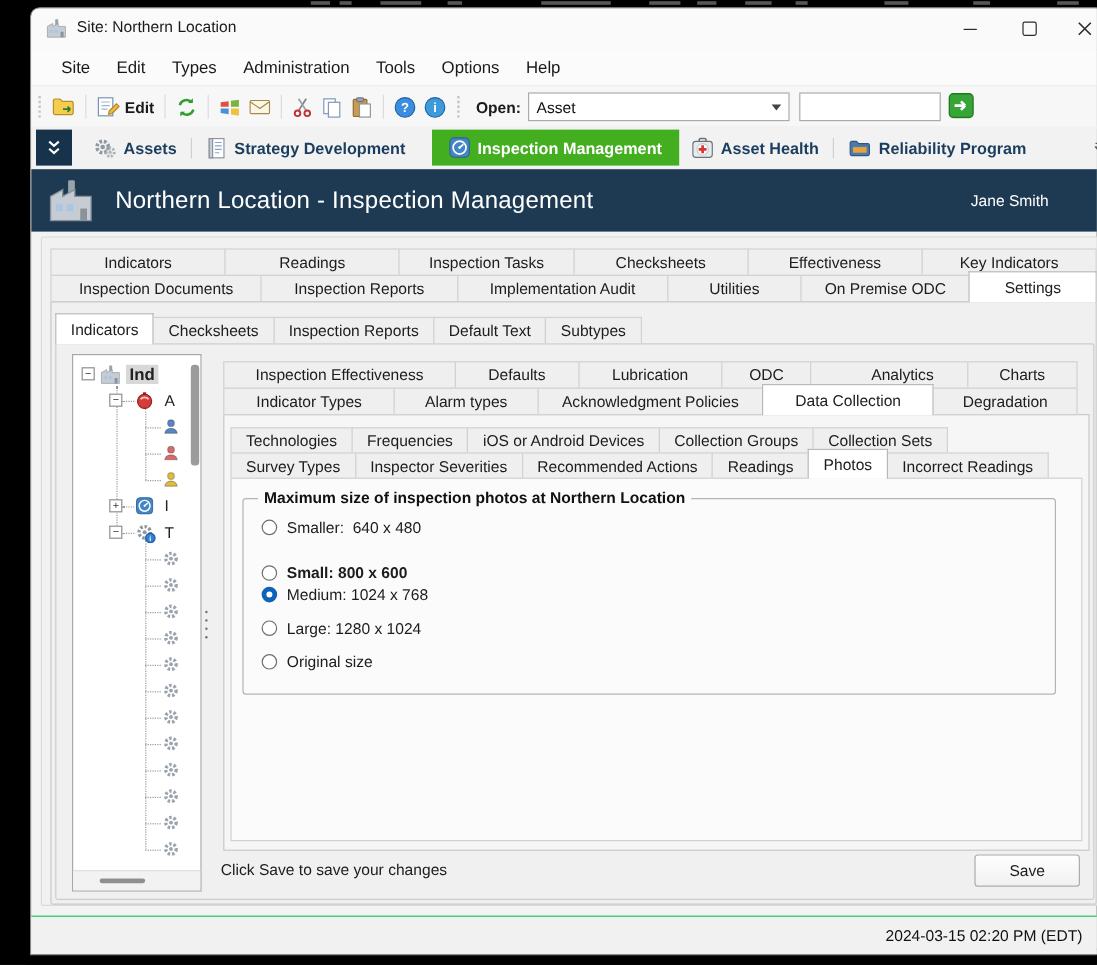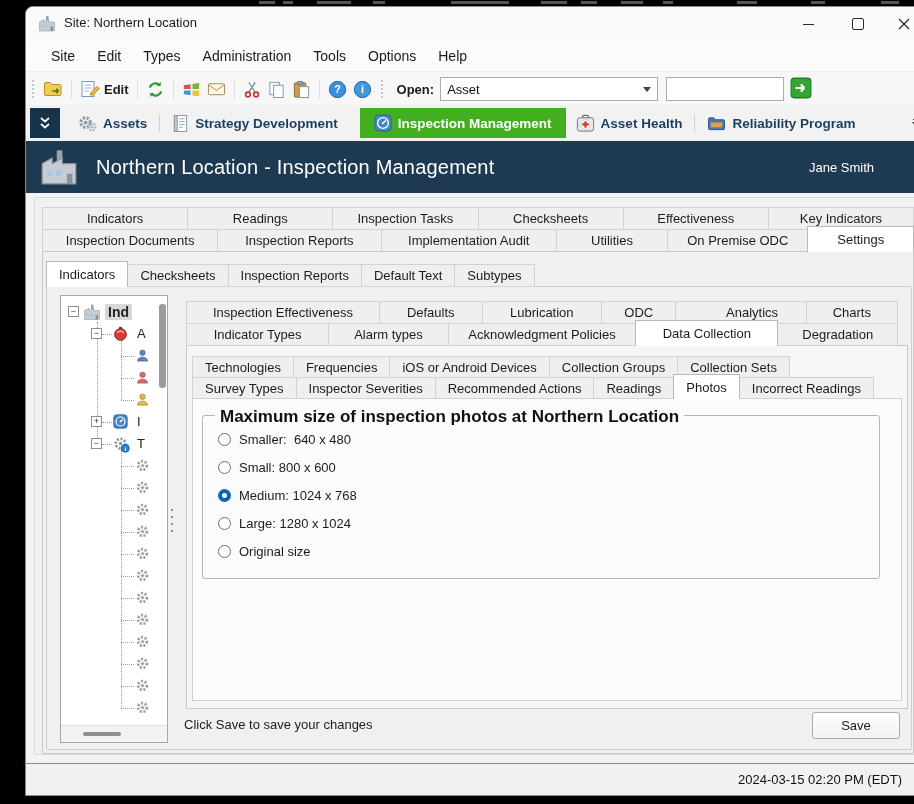--- a/index.html
+++ b/index.html
@@ -79,21 +79,21 @@
   .splitter i{width:2px;height:2px;background:#6f6f6f;border-radius:50%;}
   
   .l3rowA{left:160px;top:108px;width:712px;height:23px;}
   .l3rowB{left:160px;top:130px;width:712px;height:23px;z-index:3;}
   .page3{position:absolute;left:160px;top:152px;width:722px;height:364px;border:1px solid #c9c9c9;background:#f6f6f6;box-sizing:border-box;}
   .l4rowC{left:166px;top:163px;height:22px;}
   .l4rowD{left:166px;top:184px;height:22px;z-index:3;}
   .page4{position:absolute;left:166px;top:205px;width:710px;height:303px;border:1px solid #d0d0d0;background:#fbfbfb;box-sizing:border-box;}
   
   .groupbox{position:absolute;left:176px;top:222px;width:676px;height:162px;border:1px solid #b5b5b5;border-radius:3px;}
-  .gtitle{position:absolute;left:12px;top:-9px;background:#fbfbfb;padding:0 5px;font-size:17px;font-weight:bold;color:#111;white-space:nowrap;}
+  .gtitle{position:absolute;left:12px;top:-9px;background:#fbfbfb;padding:0 5px;font-size:13px;font-weight:bold;color:#111;white-space:nowrap;}
   .radio-row{position:absolute;left:15px;display:flex;align-items:center;height:18px;cursor:default;}
   .radio{width:13px;height:13px;border-radius:50%;box-sizing:border-box;border:1px solid #6e6e6e;background:#fff;flex:0 0 auto;}
   .radio.checked{border:4px solid #0e63b8;}
   .radio-lbl{margin-left:8px;font-size:13px;color:#1c1c1c;white-space:pre;}
   
   .footer-hint{position:absolute;left:158px;top:524px;font-size:13px;color:#1c1c1c;}
   .save-btn{position:absolute;left:786px;top:519px;width:88px;height:27px;background:linear-gradient(#fefefe,#f1f1f1);
             border:1px solid #adadad;border-radius:3px;font-size:13px;color:#1c1c1c;font-family:inherit;}
   
   .statusbar{position:absolute;left:0;top:756px;right:0;height:34px;background:#f1f1f1;border-top:1px solid #22c55e;}
@@ -599,21 +599,21 @@
           <div class="tab active">Photos</div>
           <div class="tab">Incorrect Readings</div>
         </div>
       <div class="page4"></div>
 
       <div class="groupbox">
         <span class="gtitle">Maximum size of inspection photos at Northern Location</span>
         <span id="radio-rows"><div class="radio-row" style="top: 14px;">
               <span class="radio"></span>
               <span class="radio-lbl">Smaller:  640 x 480</span>
-            </div><div class="radio-row" style="top: 42px;">
+            </div><div class="radio-row" style="top: 52px; font-weight: bold;">
               <span class="radio"></span>
               <span class="radio-lbl">Small: 800 x 600</span>
             </div><div class="radio-row" style="top: 70px;">
               <span class="radio checked"></span>
               <span class="radio-lbl">Medium: 1024 x 768</span>
             </div><div class="radio-row" style="top: 98px;">
               <span class="radio"></span>
               <span class="radio-lbl">Large: 1280 x 1024</span>
             </div><div class="radio-row" style="top: 126px;">
               <span class="radio"></span>

